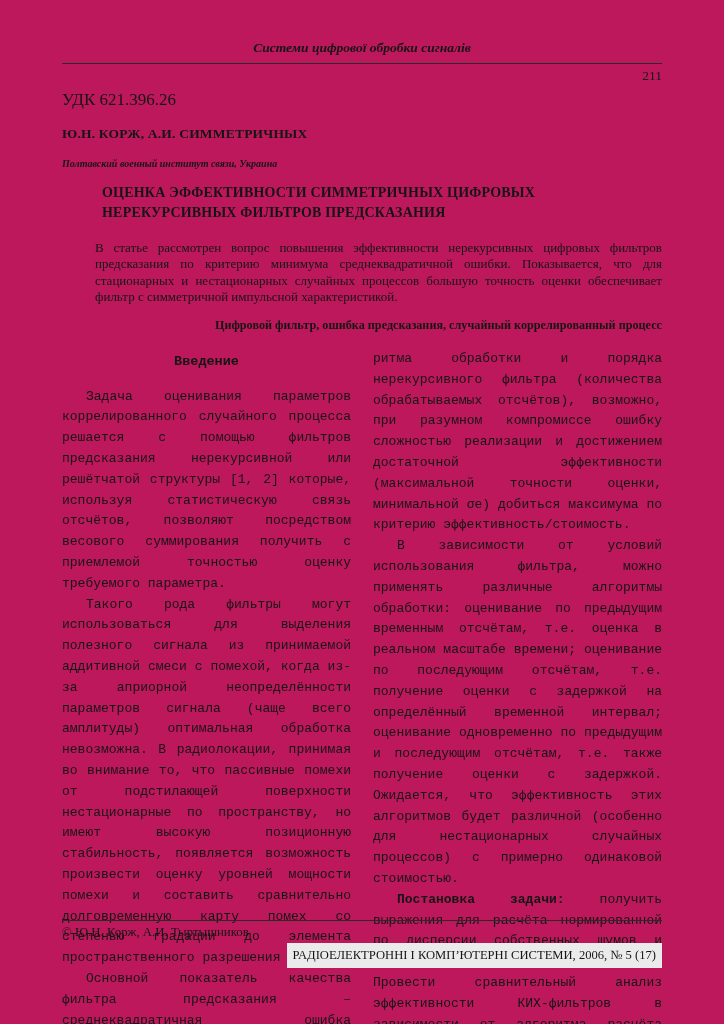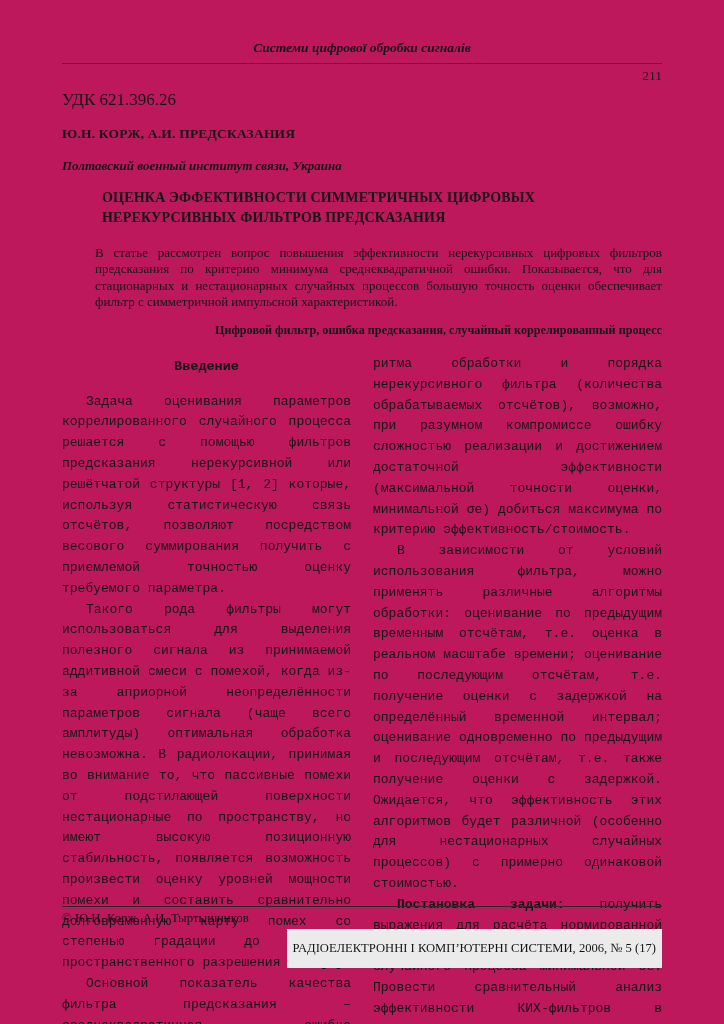--- a/index.html
+++ b/index.html
@@ -31,21 +31,21 @@
     font-style:normal; font-weight:normal;margin-top:12px;
   }
   .rule {
     border:none;
     border-top:1.6px solid #2a2a2a;
     height:0;
     margin-top:7px;
   }
   .udc { margin-top:26px; font-size:17px; }
   .authors { margin-top:16px; font-weight:bold; font-size:13.5px; letter-spacing:0.2px; }
-  .affiliation { margin-top:16px; font-weight:bold; font-style:italic; font-size:13px; }
+  .affiliation { margin-top:16px; font-weight:bold; font-style:italic; font-size:10px; }
   .title {
     margin:14px auto 0;
     max-width:520px;
     text-align:left;
     font-weight:bold;
     font-size:14px;
     line-height:1.45;
     letter-spacing:0.2px;
   }
   .abstract {
@@ -87,37 +87,37 @@
   }
   .copyright { margin-top:4px; font-size:12.8px; }
   .journal-row {
     margin-top:3px;
     display:flex;
     justify-content:flex-end;
   }
   .journal-line {
     font-size:12.6px;
     background:#ebebeb;
-    padding:12px 6px;
+    padding:5px 6px;
     white-space:nowrap;
   }
 </style>
 </head>
 <body>
 
 <div class="page">
 
   <div class="running-head">
     <span>Системи цифрової обробки сигналів</span>
     <span class="pageno">211</span>
   </div>
   <div class="rule"></div>
 
   <div class="udc">УДК 621.396.26</div>
-  <div class="authors">Ю.Н. КОРЖ, А.И. ПРЕДСКАЗАНИЯ</div>
+  <div class="authors">Ю.Н. КОРЖ, А.И. СИММЕТРИЧНЫХ</div>
   <div class="affiliation">Полтавский военный институт связи, Украина</div>
 
   <h1 class="title">ОЦЕНКА ЭФФЕКТИВНОСТИ СИММЕТРИЧНЫХ ЦИФРОВЫХ НЕРЕКУРСИВНЫХ ФИЛЬТРОВ ПРЕДСКАЗАНИЯ</h1>
 
   <p class="abstract">В статье рассмотрен вопрос повышения эффективности нерекурсивных цифровых фильтров предсказания по критерию минимума среднеквадратичной ошибки. Показывается, что для стационарных и нестационарных случайных процессов большую точность оценки обеспечивает фильтр с симметричной импульсной характеристикой.</p>
 
   <p class="keywords">Цифровой фильтр, ошибка предсказания, случайный коррелированный процесс</p>
 
   <div class="columns">
     <div class="col">

